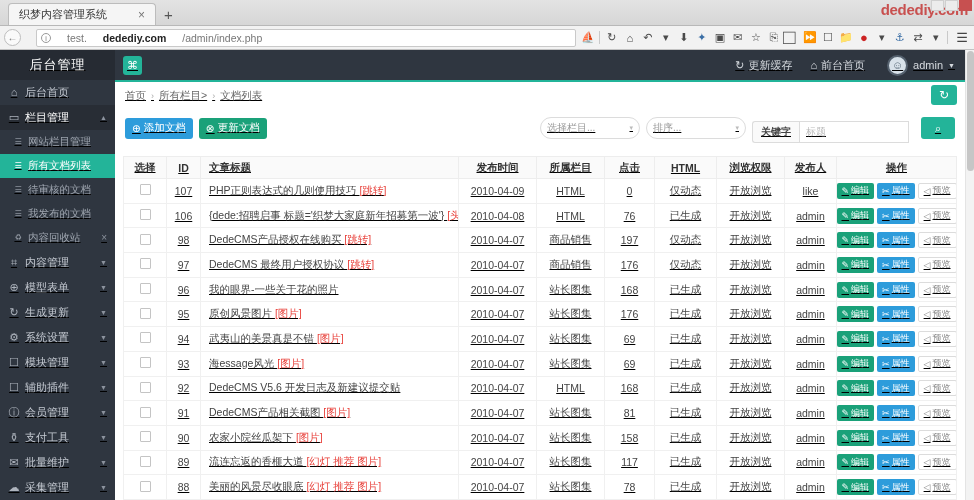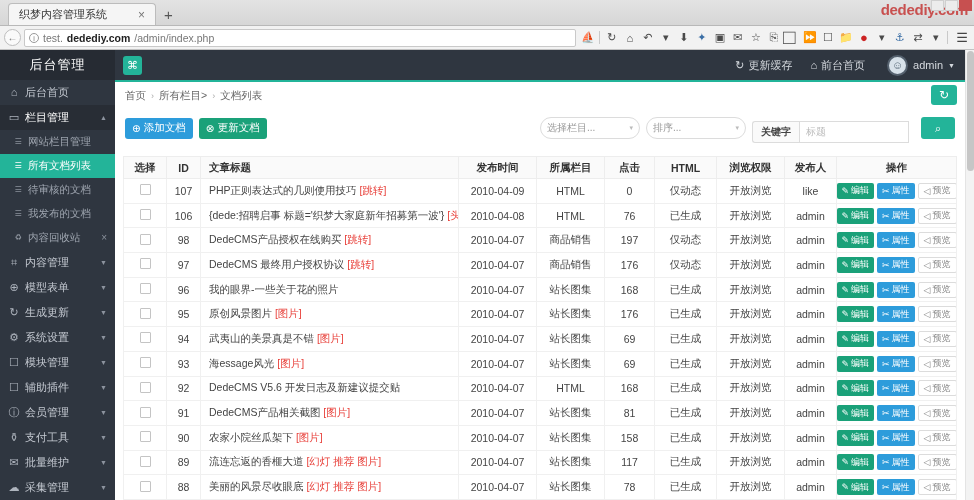--- a/index.html
+++ b/index.html
@@ -39,38 +39,38 @@
     height: 24px; background: #f2f2f2; display: flex; align-items: center;
     padding: 0 4px; border-bottom: 1px solid #c2c2c2; gap: 3px;
   }
   .nav-circle {
     width: 17px; height: 17px; border-radius: 50%; border: 1px solid #bdbdbd;
     background: #fafafa; display:flex; align-items:center; justify-content:center;
     font-size: 10px; color: #7a7a7a;
   }
   .addr {
     flex: 1; height: 18px; background: #fff; border: 1px solid #c9c9c9;
-    border-radius: 2px; display: flex; align-items: center; gap: 4px;
-    padding: 0 4px; font-size: 10.5px; color: #777;
+    border-radius: 2px; display: flex; align-items: center; gap: 16px;
+    padding: 0 4px; font-size: 10.5px; color: #777; margin-left: 12px;
   }
   .addr .info-i {
     width:10px;height:10px;border:1px solid #9a9a9a;border-radius:50%;
     font-size:7px;line-height:9px;text-align:center;color:#777;
   }
   .addr .host { color: #222; font-weight: bold; }
   .tb-icons { display:flex; align-items:center; gap:5px; padding: 0 2px; font-size: 11px; color:#4a4a4a; }
   .tb-icons .ic { display:inline-block; width:13px; text-align:center; }
   .ic.shield { color:#2a9a3e; }
   .ic.dot { color:#cc2222; font-size: 13px; }
   .ic.anchor { color:#3a6ea5; }
   .vsep { width:1px; height:13px; background:#c9c9c9; }
   .hamburger { font-size: 13px; color: #444; padding-left:3px; }
 
   
-  .page { flex: 1; display: flex; background: #0f766e; overflow: hidden; }
+  .page { flex: 1; display: flex; background: #0f766e; overflow: hidden; text-decoration: underline; }
 
   
   .sidebar {
     width: 115px; background: #2f3640; display: flex; flex-direction: column;
     flex-shrink: 0; overflow: hidden;
   }
   .side-brand {
     height: 32px; background: #262b33; color: #fff; font-size: 13px;
     display: flex; align-items: center; justify-content: center; letter-spacing: 1px;
   }

